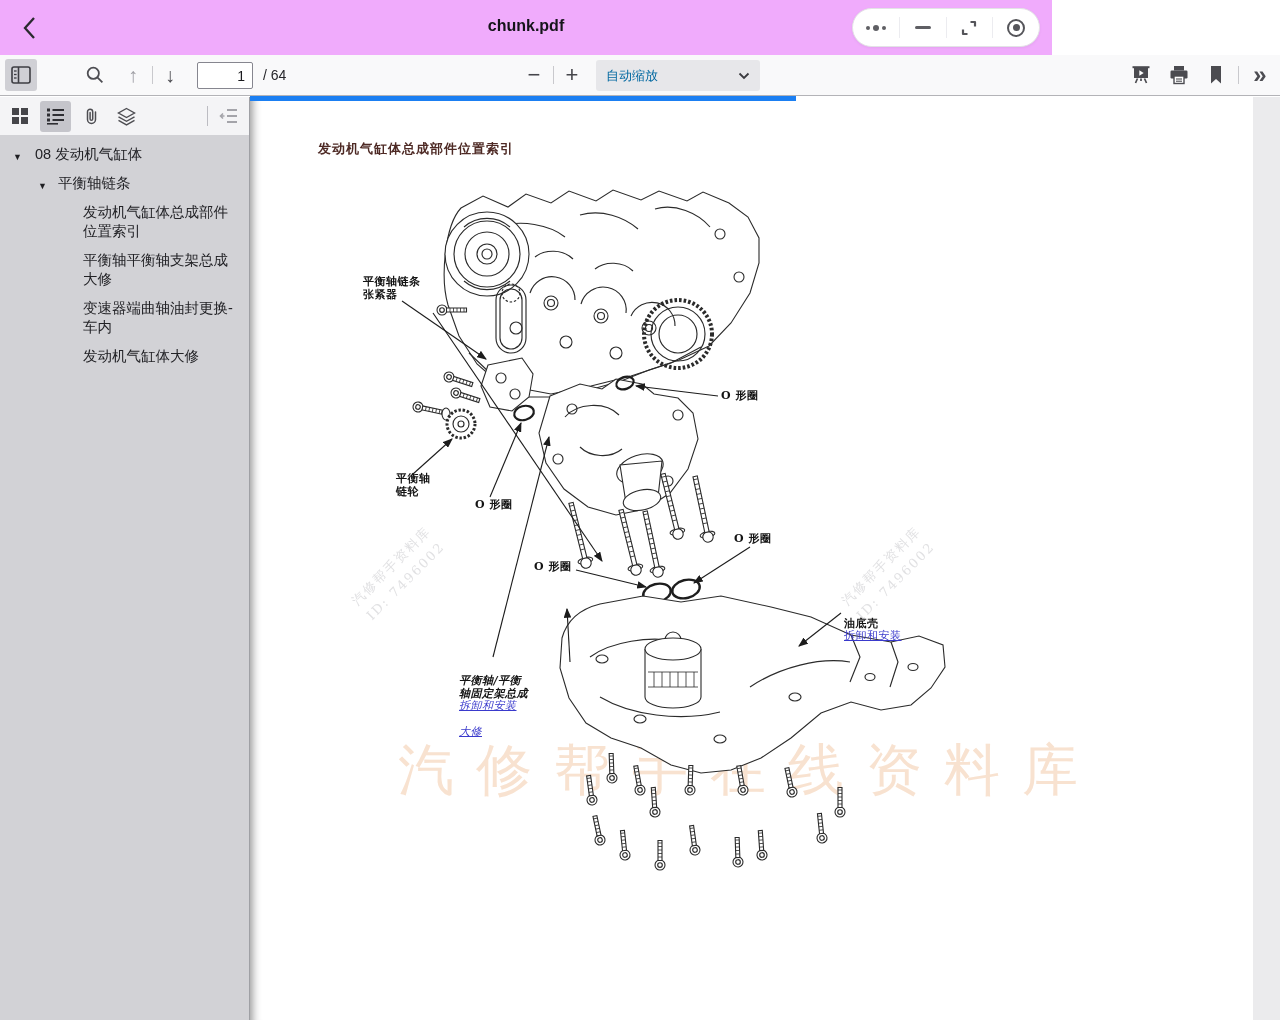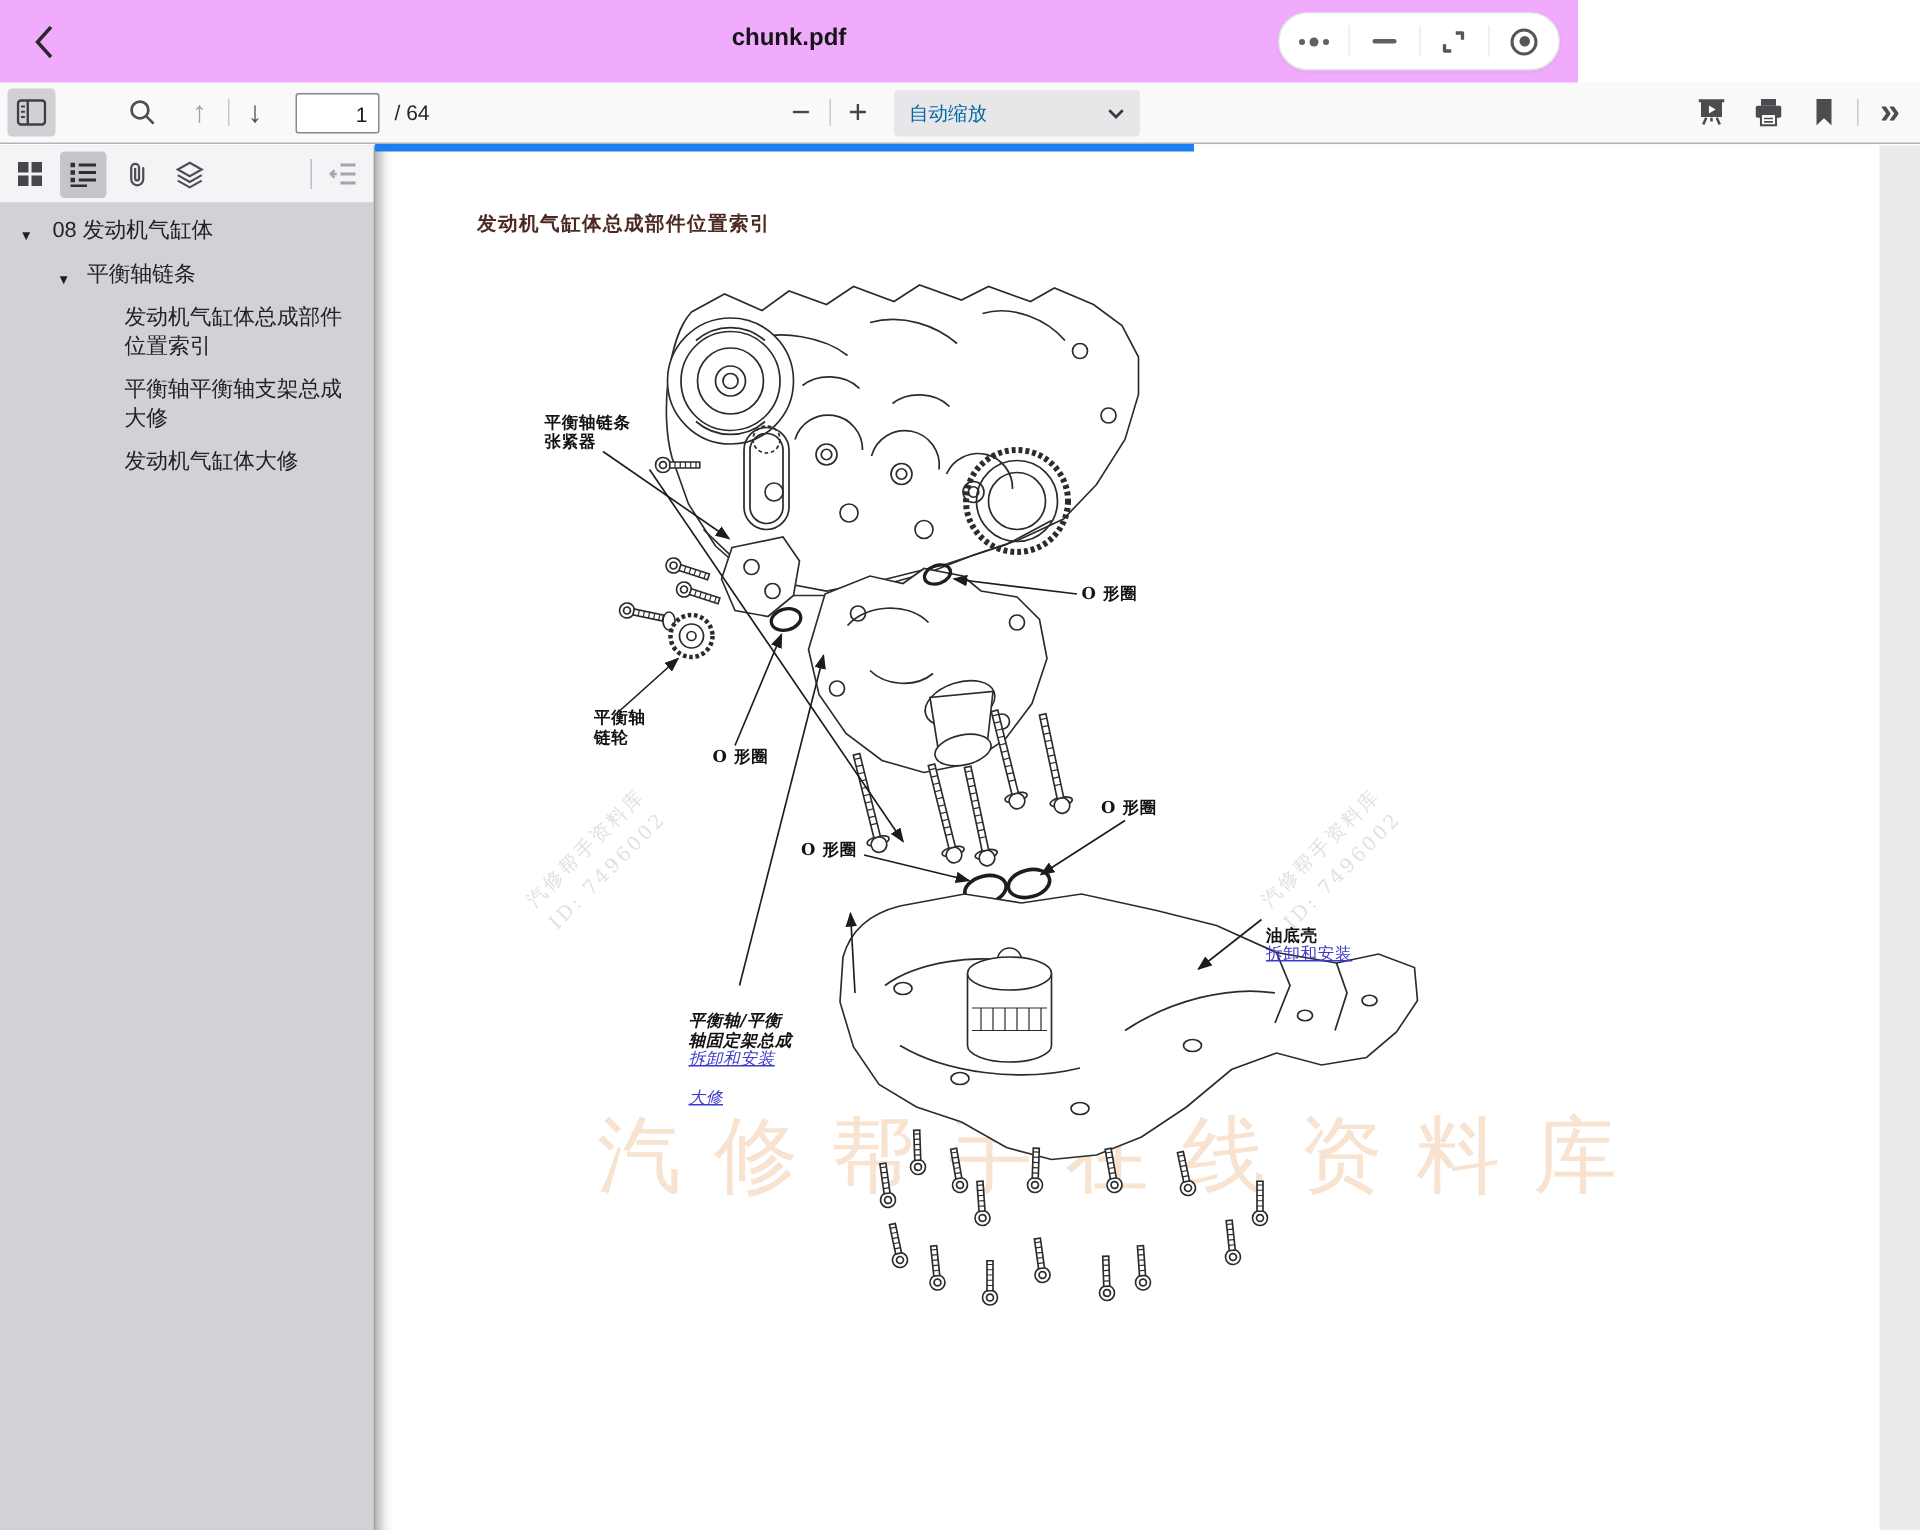--- a/index.html
+++ b/index.html
@@ -268,20 +268,23 @@
       </div>
       <div class="tr-row lvl1">
         <span class="caret">▼</span>
         <span class="tlabel">平衡轴链条</span>
       </div>
       <div class="tr-row lvl2">
         <span class="tlabel">发动机气缸体总成部件位置索引</span>
       </div>
       <div class="tr-row lvl2">
         <span class="tlabel">平衡轴平衡轴支架总成大修</span>
+      </div>
+      <div class="tr-row lvl2">
+        <span class="tlabel">变速器端曲轴油封更换-车内</span>
       </div>
       <div class="tr-row lvl2">
         <span class="tlabel">发动机气缸体大修</span>
       </div>
     </div>
   </aside>
 
   <main class="viewer">
     <div class="page">
 

